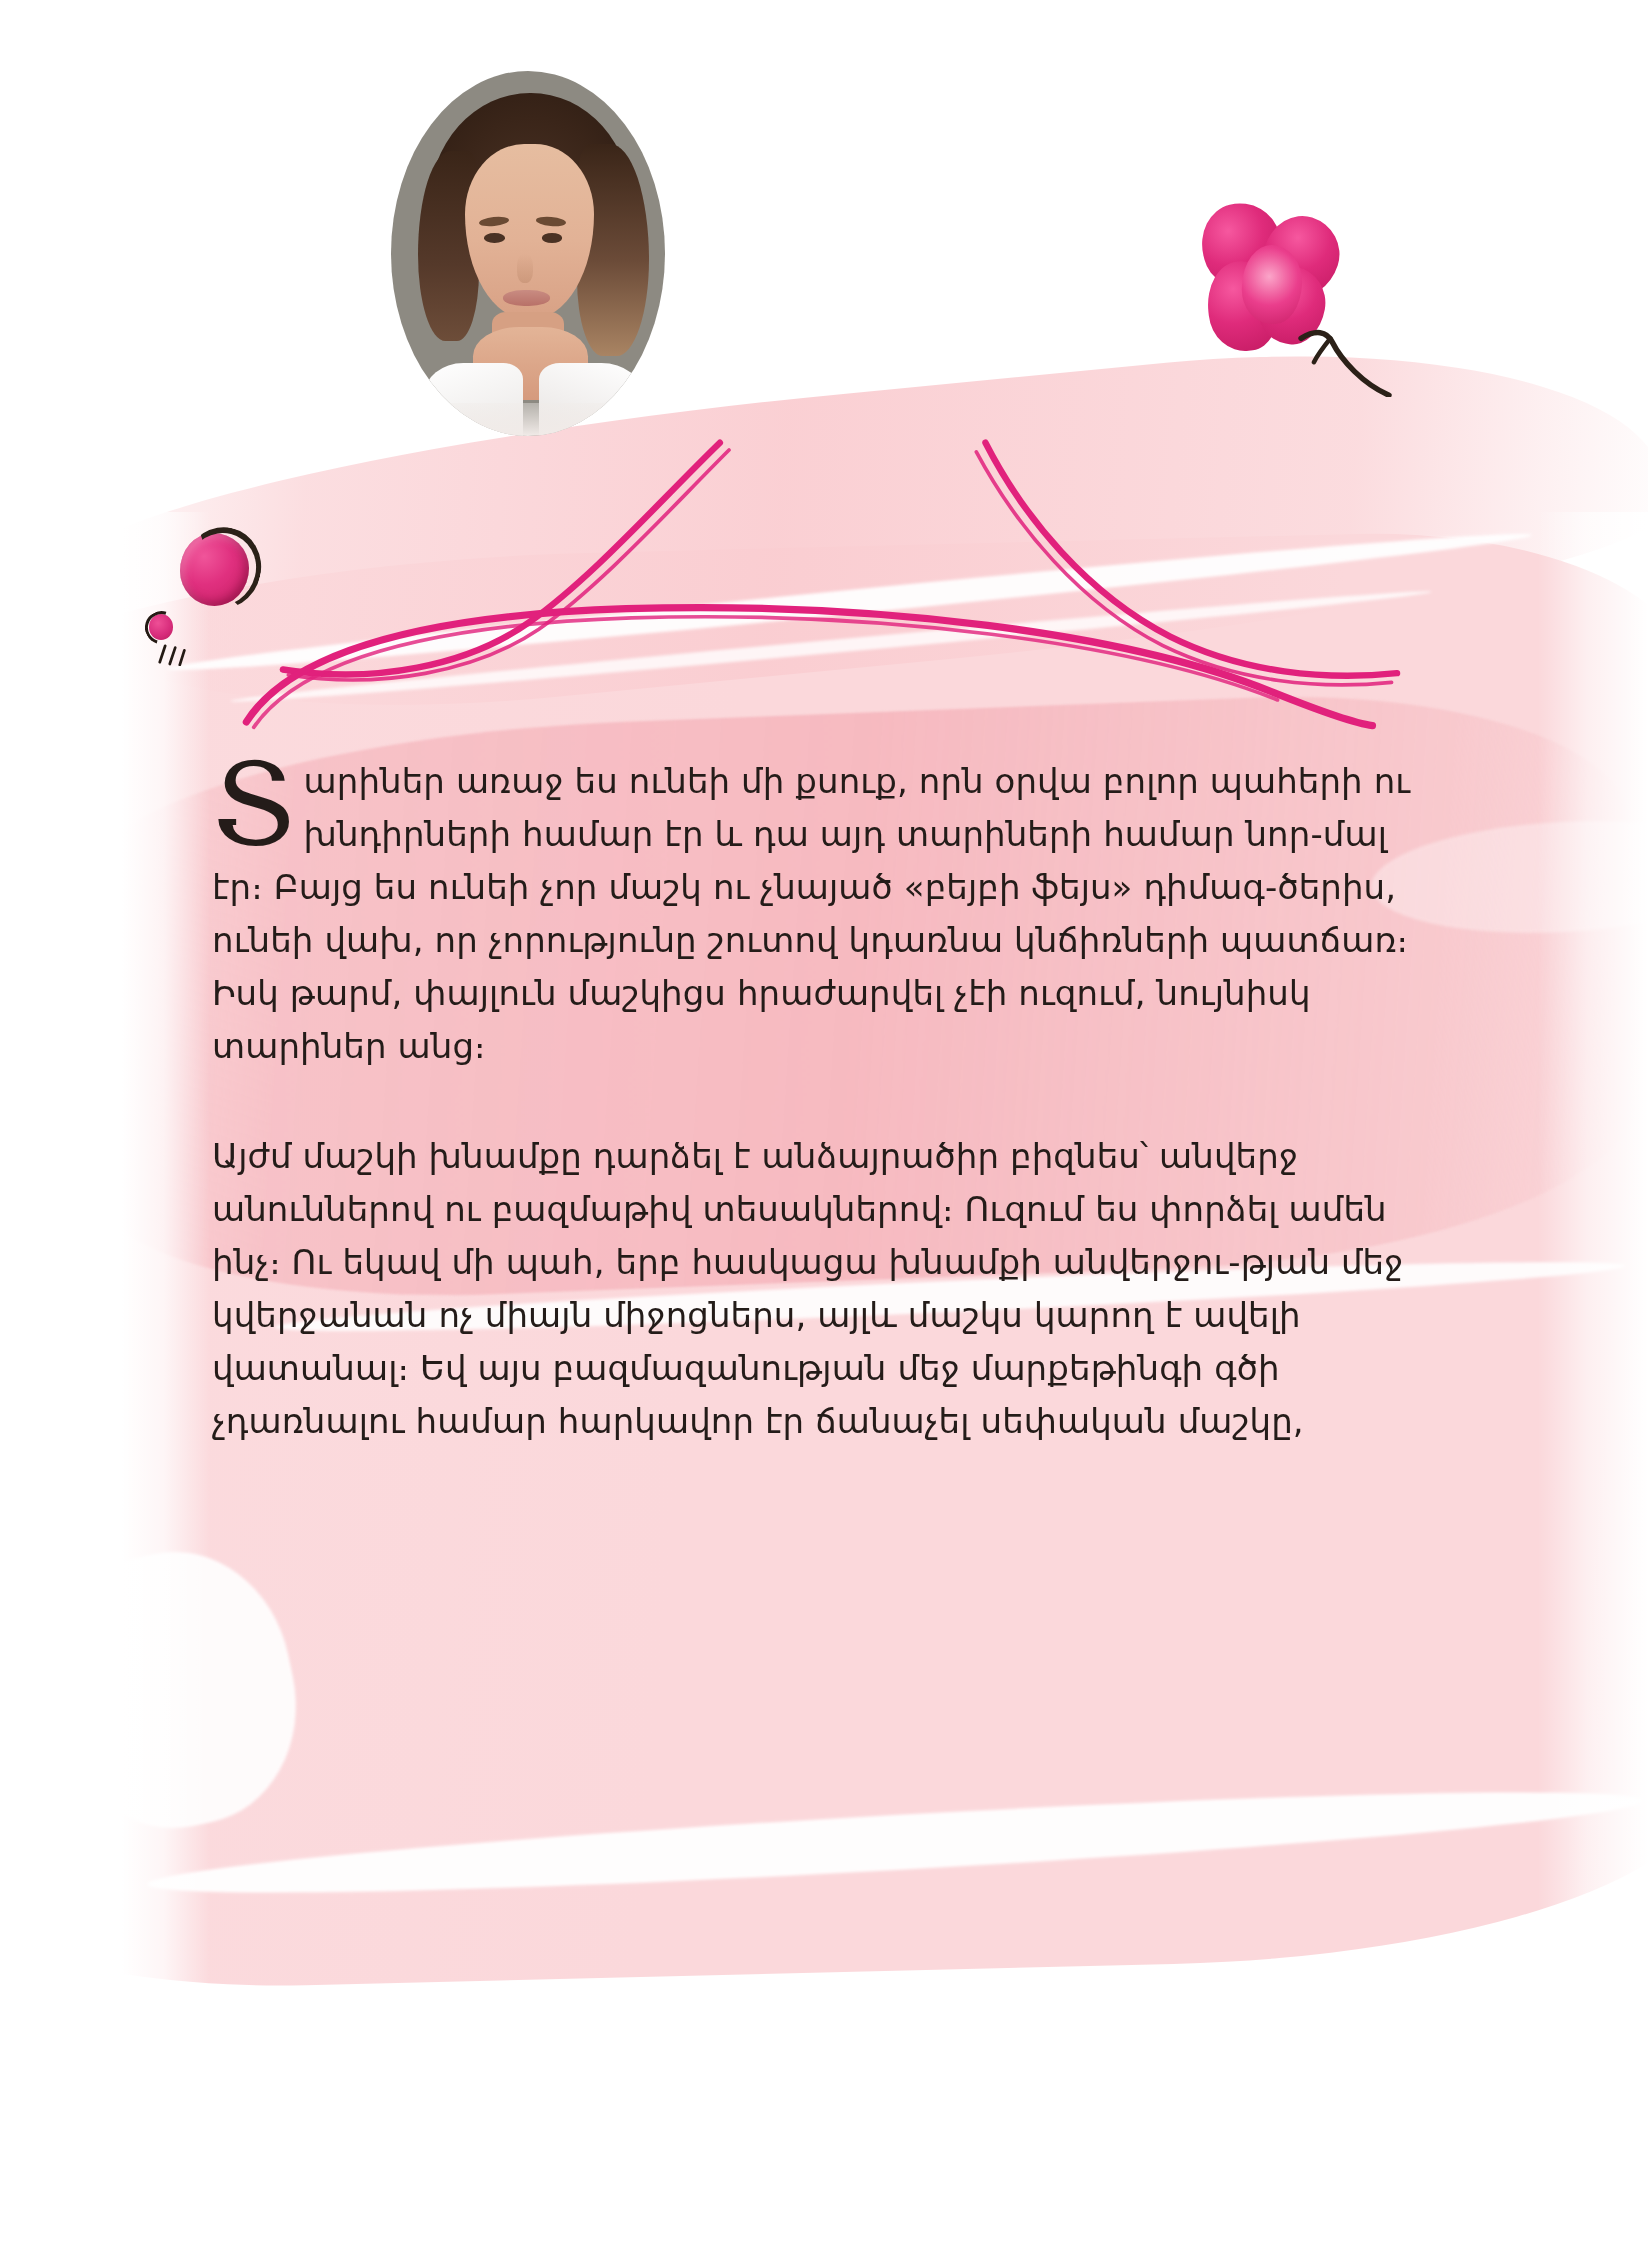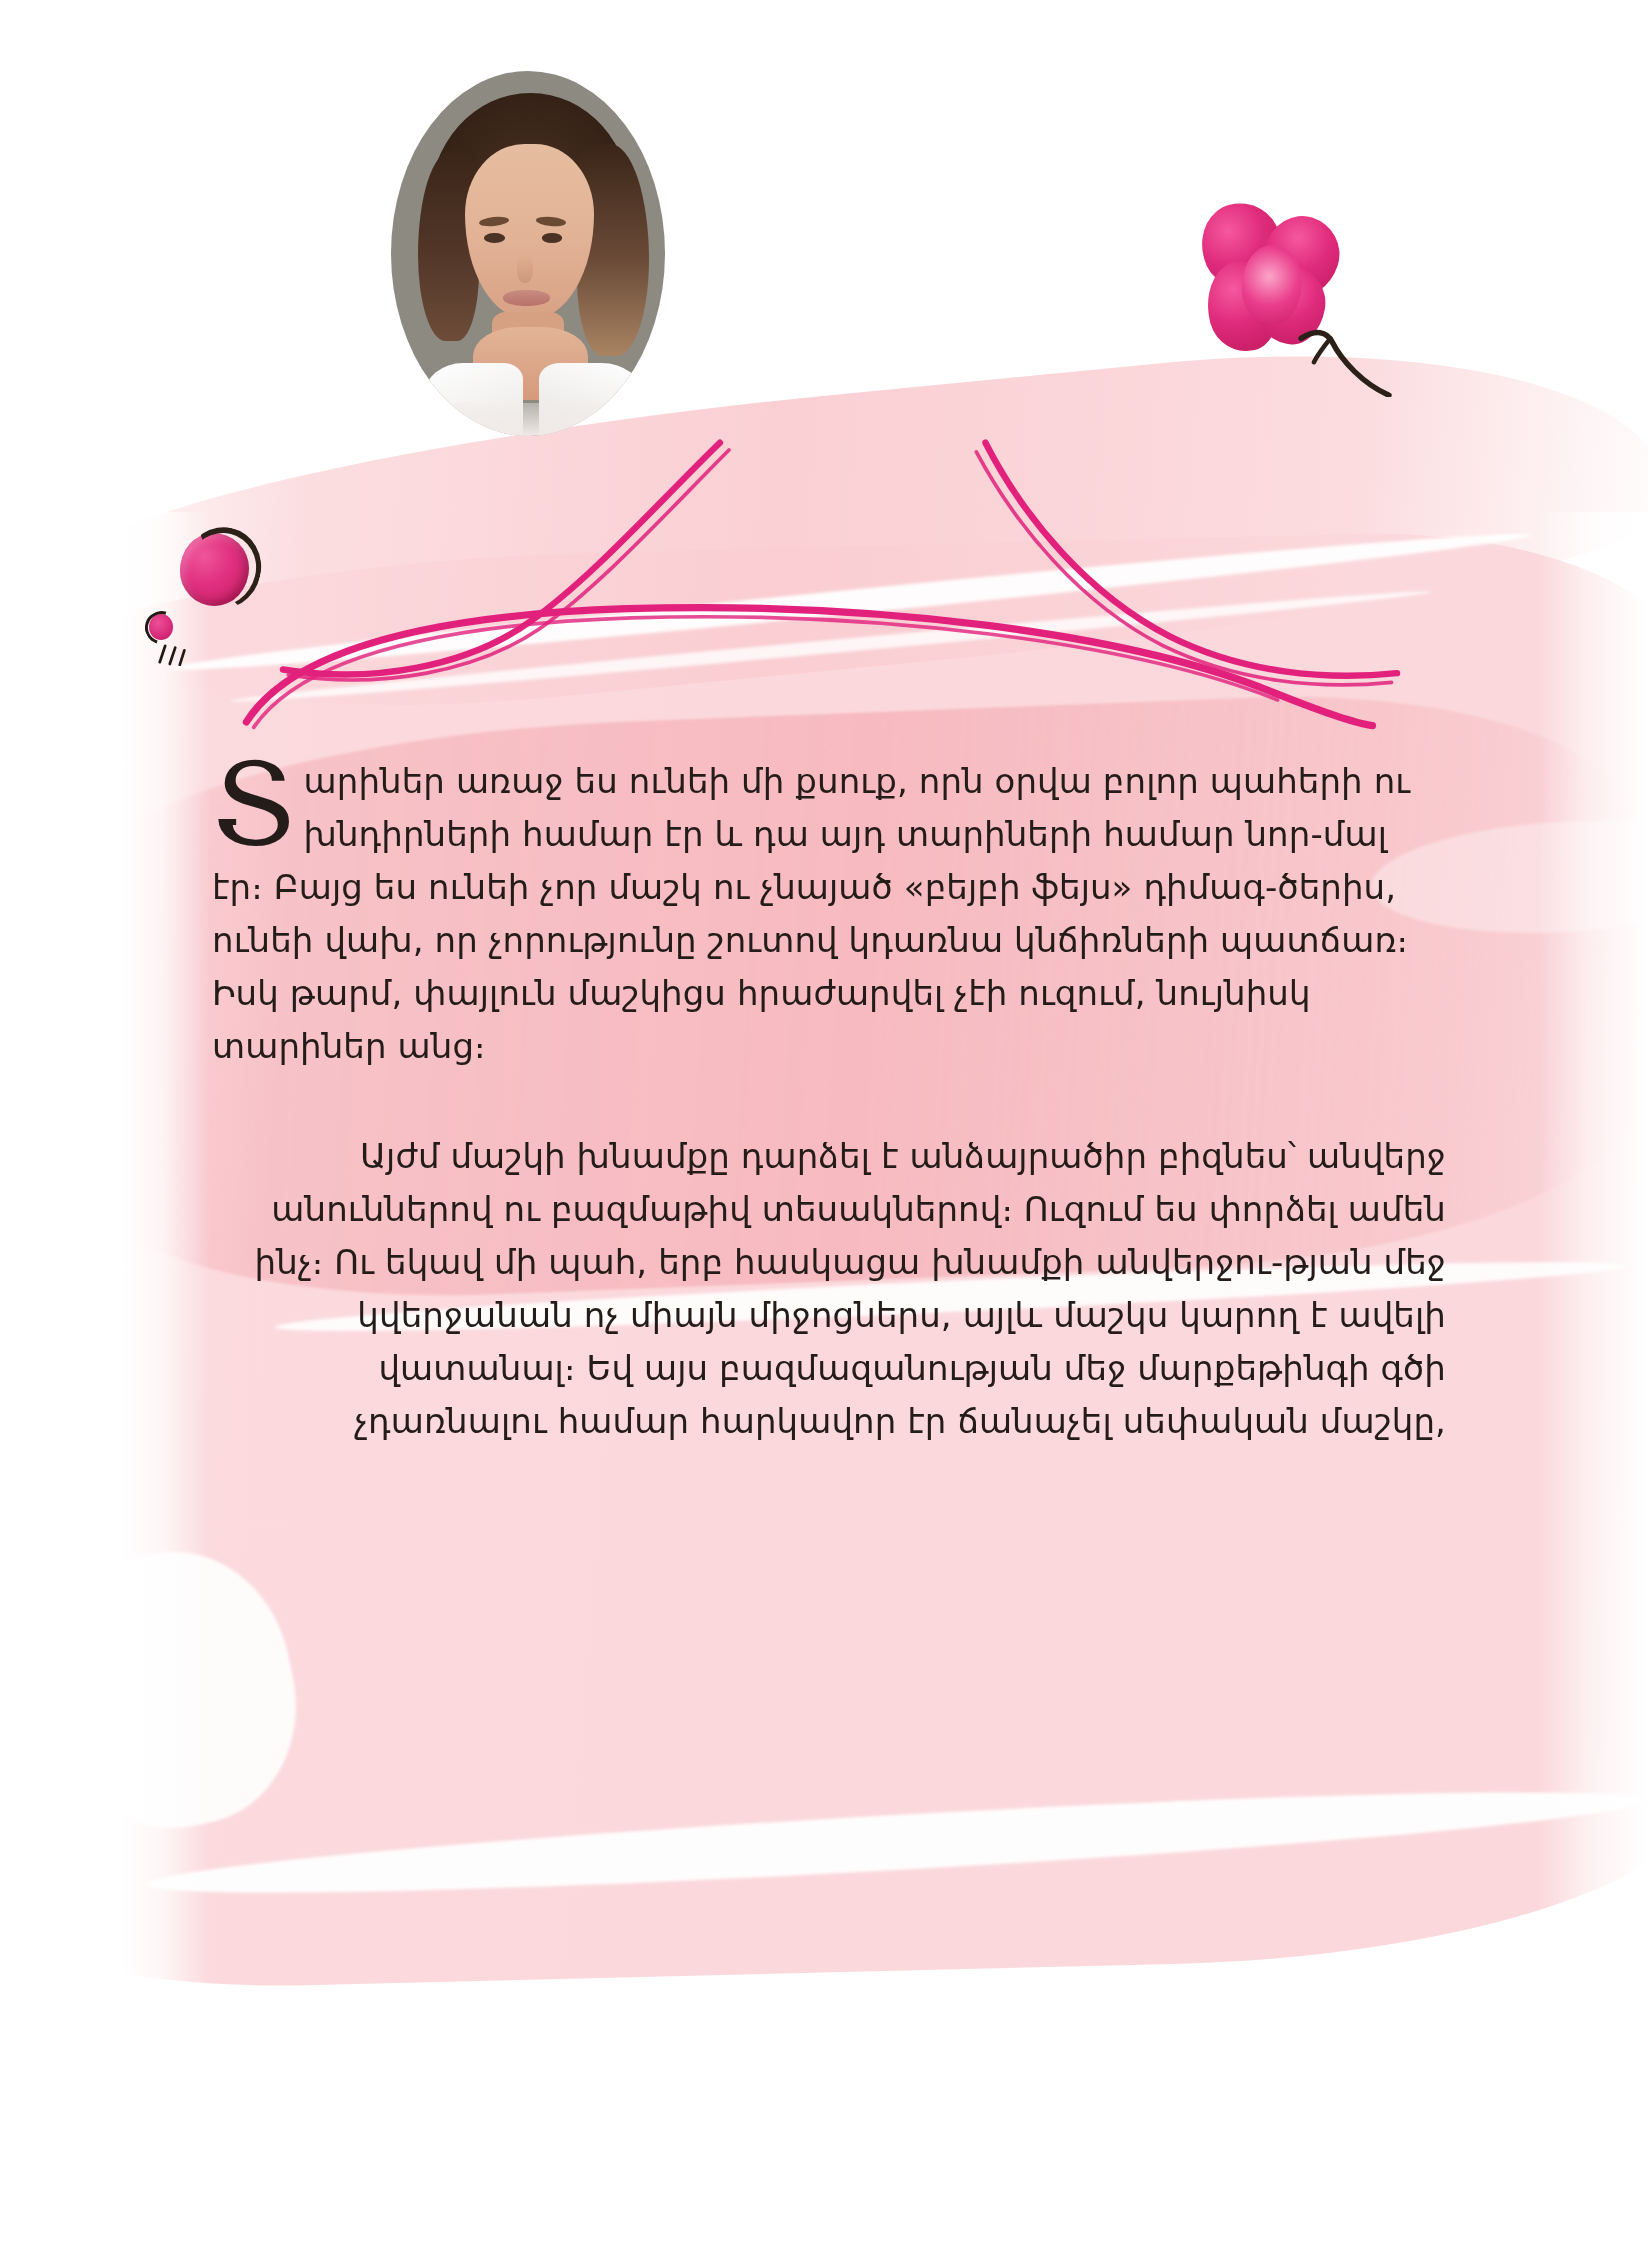--- a/index.html
+++ b/index.html
@@ -259,21 +259,21 @@
   p.body {
     margin: 0 0 57px 0;
     font-family: "DejaVu Sans", sans-serif;
     font-size: 34px;
     line-height: 53px;
     color: #241c19;
     letter-spacing: 0.1px;
     text-align: left;
     white-space: pre-line;
   }
-  p.body:last-child { margin-bottom: 12px; text-align: right; }
+  p.body:last-child { margin-bottom: 12px; }
   .dropcap-para {
     position: relative;
     min-height: 110px;
   }
   .dropcap {
     float: left;
     font-family: "DejaVu Serif", serif;
     font-size: 115px;
     line-height: 95px;
     font-weight: 300;

